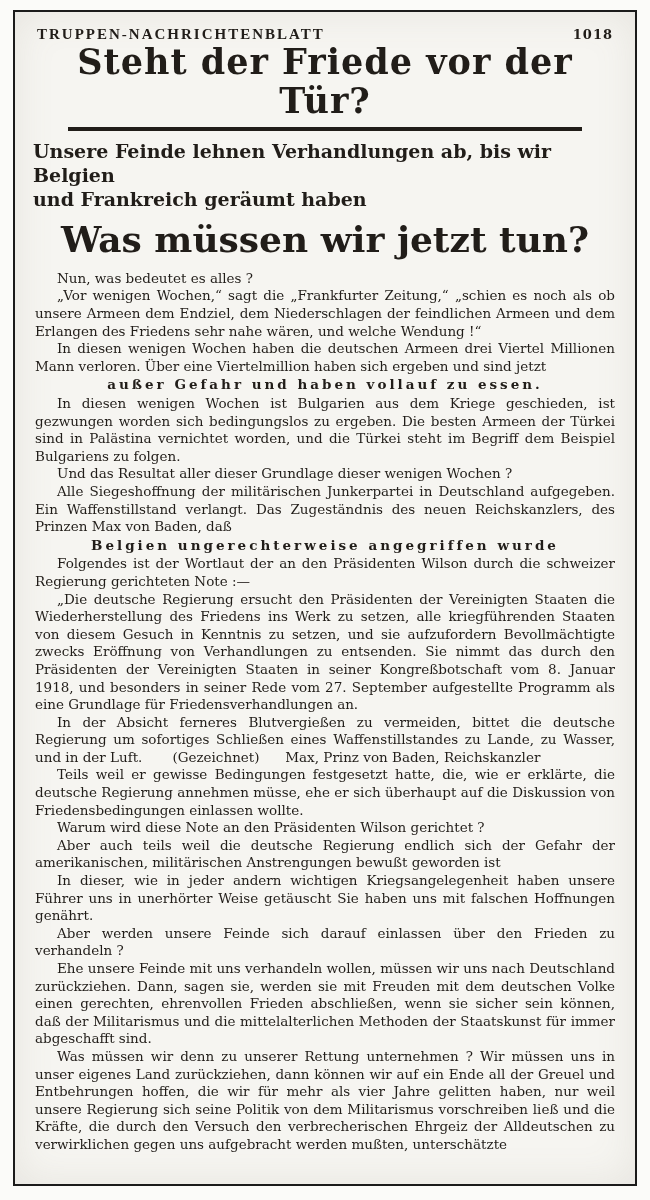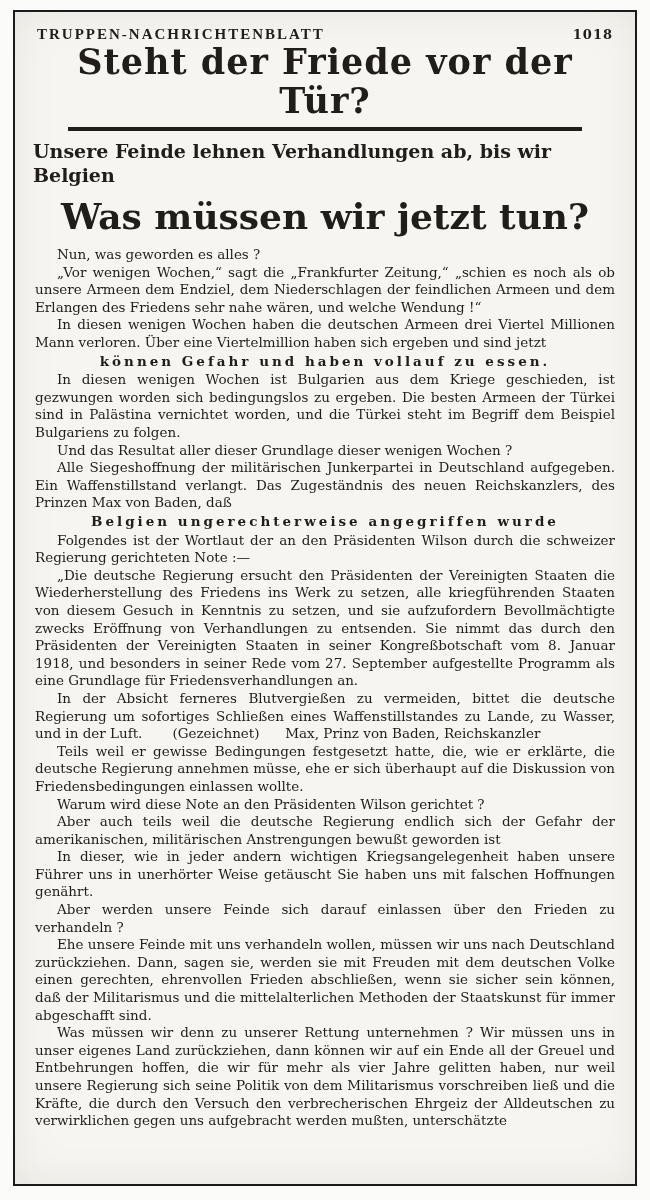--- a/index.html
+++ b/index.html
@@ -86,29 +86,30 @@
     <span class="masthead">TRUPPEN-NACHRICHTENBLATT</span>
     <span class="page-number">1018</span>
   </div>
 
   <div class="headline">Steht der Friede vor der Tür?</div>
 
   <hr class="headline-rule">
 
   <div class="subheadline">
     <div>Unsere Feinde lehnen Verhandlungen ab, bis wir Belgien</div>
+    <div>und Frankreich geräumt haben</div>
   </div>
 
   <div class="second-headline">Was müssen wir jetzt tun?</div>
 
   <div class="article-body">
-      <p class="para normal">Nun, was geworden es alles ?</p>
+      <p class="para normal">Nun, was bedeutet es alles ?</p>
       <p class="para normal">„Vor wenigen Wochen,“ sagt die „Frankfurter Zeitung,“ „schien es noch als ob unsere Armeen dem Endziel, dem Niederschlagen der feindlichen Armeen und dem Erlangen des Friedens sehr nahe wären, und welche Wendung !“</p>
       <p class="para normal">In diesen wenigen Wochen haben die deutschen Armeen drei Viertel Millionen Mann verloren.  Über eine Viertelmillion haben sich ergeben und sind jetzt</p>
-      <p class="para centered">können Gefahr und haben vollauf zu essen.</p>
+      <p class="para centered">außer Gefahr und haben vollauf zu essen.</p>
       <p class="para normal">In diesen wenigen Wochen ist Bulgarien aus dem Kriege geschieden, ist gezwungen worden sich bedingungslos zu ergeben.  Die besten Armeen der Türkei sind in Palästina vernichtet worden, und die Türkei steht im Begriff dem Beispiel Bulgariens zu folgen.</p>
       <p class="para normal">Und das Resultat aller dieser Grundlage dieser wenigen Wochen ?</p>
       <p class="para normal">Alle Siegeshoffnung der militärischen Junkerpartei in Deutschland aufgegeben. Ein Waffenstillstand verlangt.  Das Zugeständnis des neuen Reichskanzlers, des Prinzen Max von Baden, daß</p>
       <p class="para centered">Belgien ungerechterweise angegriffen wurde</p>
       <p class="para normal">Folgendes ist der Wortlaut der an den Präsidenten Wilson durch die schweizer Regierung gerichteten Note :—</p>
       <p class="para normal">„Die deutsche Regierung ersucht den Präsidenten der Vereinigten Staaten die Wiederherstellung des Friedens ins Werk zu setzen, alle kriegführenden Staaten von diesem Gesuch in Kenntnis zu setzen, und sie aufzufordern Bevollmächtigte zwecks Eröffnung von Verhandlungen zu entsenden.  Sie nimmt das durch den Präsidenten der Vereinigten Staaten in seiner Kongreßbotschaft vom 8. Januar 1918, und besonders in seiner Rede vom 27. September aufgestellte Programm als eine Grundlage für Friedensverhandlungen an.</p>
       <p class="para normal">In der Absicht ferneres Blutvergießen zu vermeiden, bittet die deutsche Regierung um sofortiges Schließen eines Waffenstillstandes zu Lande, zu Wasser, und in der Luft.&nbsp;&nbsp;&nbsp;&nbsp;&nbsp;&nbsp;&nbsp;(Gezeichnet)&nbsp;&nbsp;&nbsp;&nbsp;&nbsp;&nbsp;Max, Prinz von Baden, Reichskanzler</p>
       <p class="para normal">Teils weil er gewisse Bedingungen festgesetzt hatte, die, wie er erklärte, die deutsche Regierung annehmen müsse, ehe er sich überhaupt auf die Diskussion von Friedensbedingungen einlassen wollte.</p>
       <p class="para normal">Warum wird diese Note an den Präsidenten Wilson gerichtet ?</p>
       <p class="para normal">Aber auch teils weil die deutsche Regierung endlich sich der Gefahr der amerikanischen, militärischen Anstrengungen bewußt geworden ist</p>

